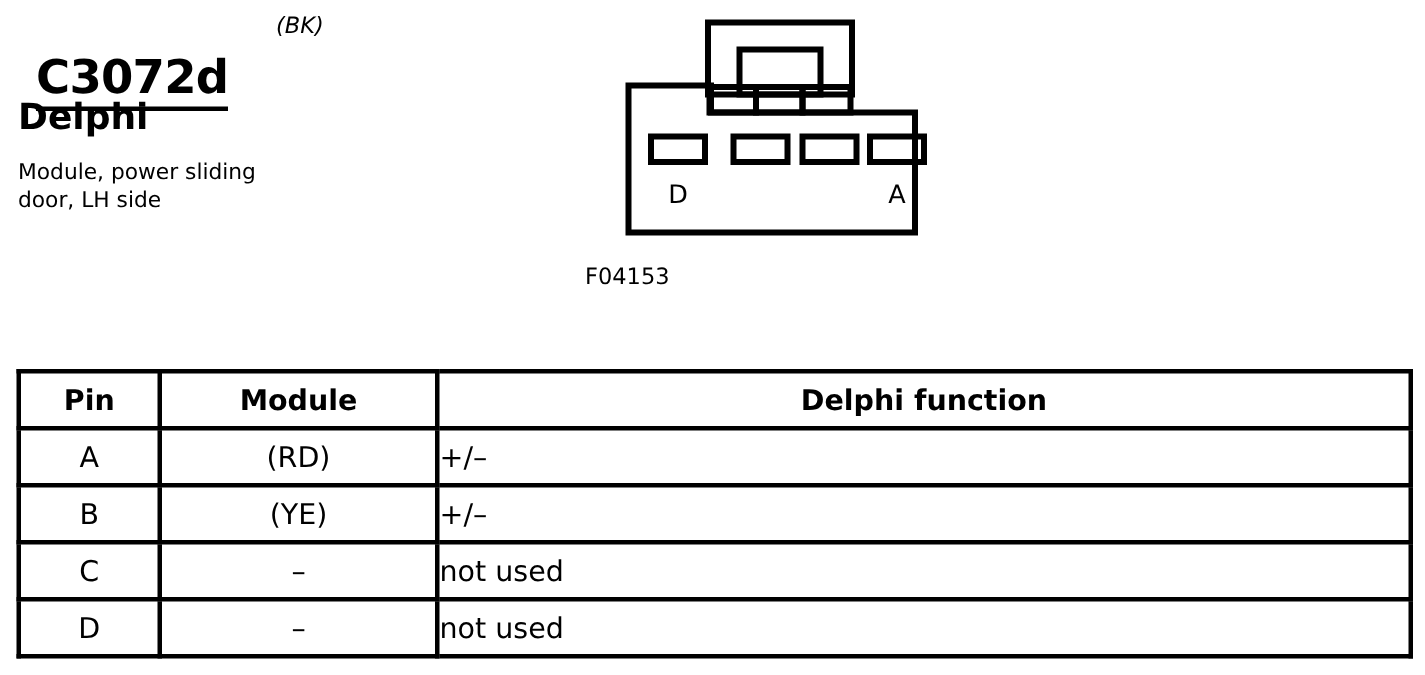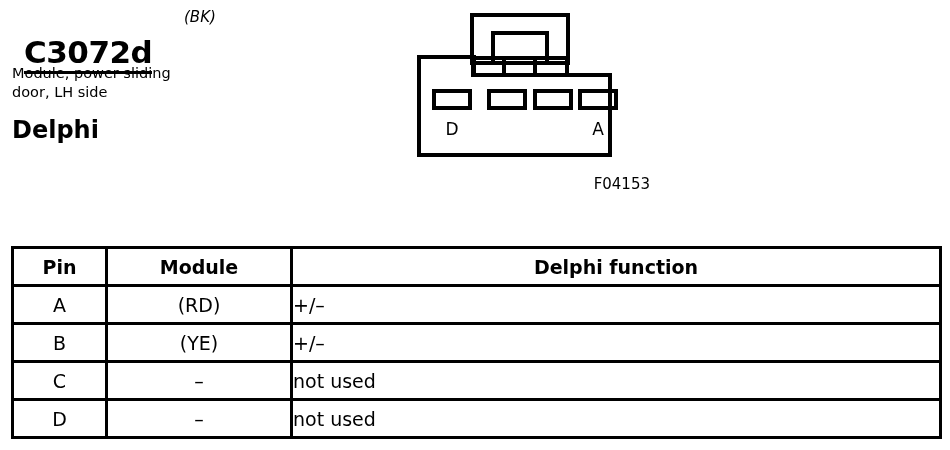--- a/index.html
+++ b/index.html
@@ -69,21 +69,21 @@
     left: 390px;
     top: 0px;
     width: 260px;
     height: 210px;
   }
   #connector-figure-caption {
     position: absolute;
     left: 390px;
     top: 174px;
     width: 260px;
-    text-align: right;
+    text-align: left;
     font-size: 15px;
     line-height: 20px;
   }
 
   
   #pinout-table {
     position: absolute;
     left: 11px;
     top: 233px;
     width: 928px;
@@ -114,23 +114,23 @@
 </head>
 <body>
 
 <div id="header-block">
 
   <div id="connector-id-row">
     <div id="connector-id">C3072d</div>
     <div id="connector-color-code">(BK)</div>
   </div>
 
+  <div id="connector-manufacturer">Delphi</div>
+
   <div id="connector-description">Module, power sliding door, LH side</div>
-
-  <div id="connector-manufacturer">Delphi</div>
 </div>
 
 <div id="connector-illustration">
   <svg width="260" height="210" viewBox="0 0 260 210">
 
     <g>
       <rect x="82" y="15" width="96" height="48" fill="none" stroke="#000" stroke-width="4"></rect>
       <rect x="103" y="33" width="54" height="30" fill="none" stroke="#000" stroke-width="4"></rect>
     </g>
 

